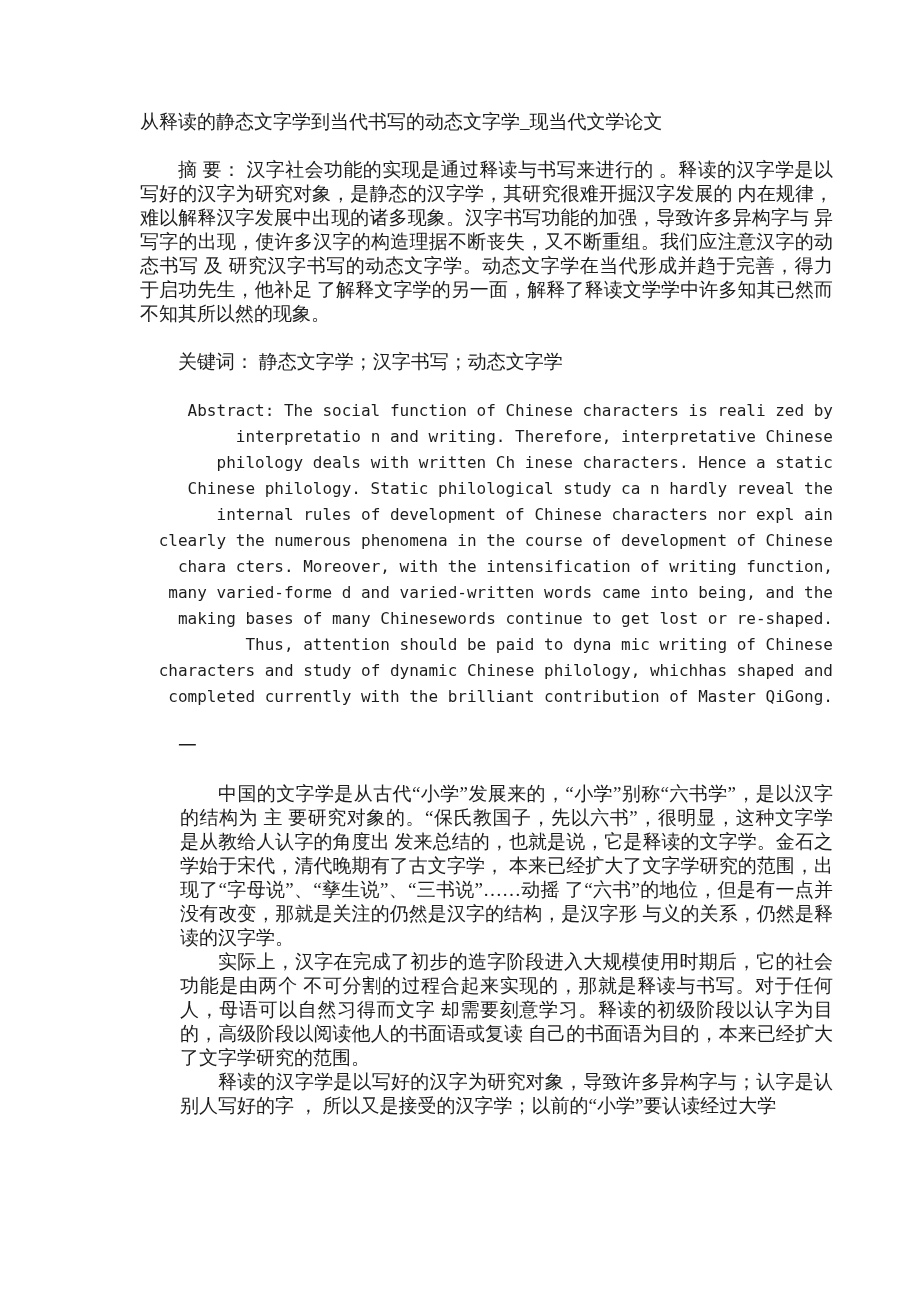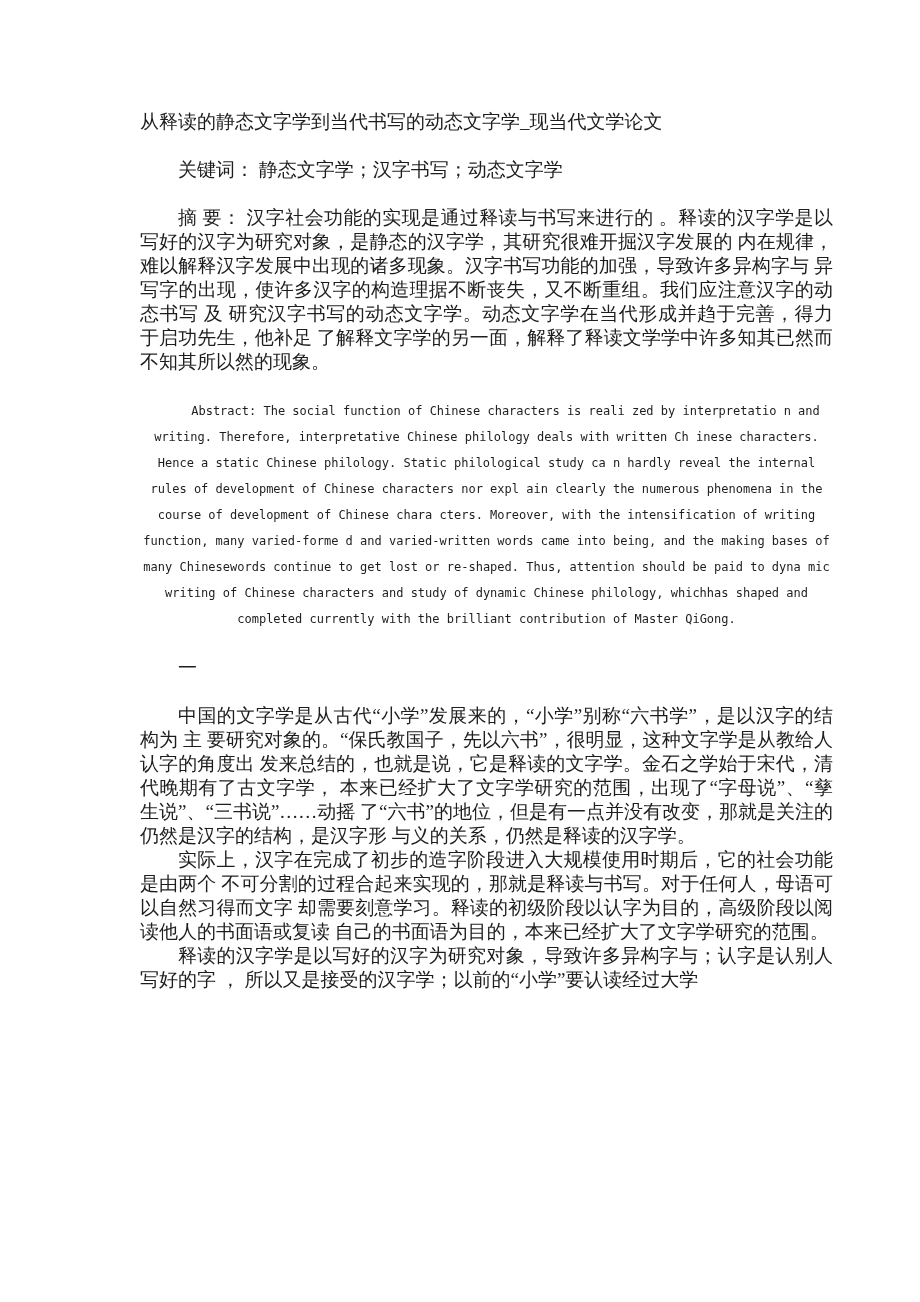--- a/index.html
+++ b/index.html
@@ -23,51 +23,52 @@
     font-family: "Liberation Serif", "DejaVu Serif", serif;
     font-size: 19px;
     line-height: 24px;
     color: #1d1d1d;
     margin: 0 0 24px 0;
     word-break: break-all;
     text-align: justify;
   }
   .en {
     font-family: "DejaVu Sans Mono", "Liberation Mono", monospace;
-    font-size: 12px;
+    font-size: 16px;
     line-height: 26px;
     color: #1d1d1d;
     margin: 0 0 24px 0;
-    text-align: center;
+    text-align: right;
   }
   .doc-title {
     font-weight: normal;
     text-indent: 0;
     margin-bottom: 24px;
   }
   .indent-2 {
     text-indent: 38px;
   }
   .body-para {
     margin-bottom: 0;
+    margin-left: 40px;
   }
   .section-mark {
     margin-bottom: 24px;
   }
 </style>
 </head>
 <body>
 
 <div class="page">
 
   <p class="zh doc-title">从释读的静态文字学到当代书写的动态文字学_现当代文学论文</p>
 
+  <p class="zh indent-2">摘 要： 汉字社会功能的实现是通过释读与书写来进行的 。释读的汉字学是以写好的汉字为研究对象，是静态的汉字学，其研究很难开掘汉字发展的 内在规律，难以解释汉字发展中出现的诸多现象。汉字书写功能的加强，导致许多异构字与 异写字的出现，使许多汉字的构造理据不断丧失，又不断重组。我们应注意汉字的动态书写 及 研究汉字书写的动态文字学。动态文字学在当代形成并趋于完善，得力于启功先生，他补足 了解释文字学的另一面，解释了释读文学学中许多知其已然而不知其所以然的现象。</p>
+
   <p class="zh indent-2">关键词： 静态文字学；汉字书写；动态文字学</p>
-
-  <p class="zh indent-2">摘 要： 汉字社会功能的实现是通过释读与书写来进行的 。释读的汉字学是以写好的汉字为研究对象，是静态的汉字学，其研究很难开掘汉字发展的 内在规律，难以解释汉字发展中出现的诸多现象。汉字书写功能的加强，导致许多异构字与 异写字的出现，使许多汉字的构造理据不断丧失，又不断重组。我们应注意汉字的动态书写 及 研究汉字书写的动态文字学。动态文字学在当代形成并趋于完善，得力于启功先生，他补足 了解释文字学的另一面，解释了释读文学学中许多知其已然而不知其所以然的现象。</p>
 
   <p class="en indent-2">Abstract: The social function of Chinese characters is reali zed by interpretatio n and writing. Therefore, interpretative Chinese philology deals with written Ch inese characters. Hence a static Chinese philology. Static philological study ca n hardly reveal the internal rules of development of Chinese characters nor expl ain clearly the numerous phenomena in the course of development of Chinese chara cters. Moreover, with the intensification of writing function, many varied-forme d and varied-written words came into being, and the making bases of many Chinesewords continue to get lost or re-shaped. Thus, attention should be paid to dyna mic writing of Chinese characters and study of dynamic Chinese philology, whichhas shaped and completed currently with the brilliant contribution of Master QiGong.</p>
 
 
   <p class="zh indent-2 section-mark">一</p>
 
   <p class="zh indent-2 body-para">中国的文字学是从古代“小学”发展来的，“小学”别称“六书学”，是以汉字的结构为 主 要研究对象的。“保氏教国子，先以六书”，很明显，这种文字学是从教给人认字的角度出 发来总结的，也就是说，它是释读的文字学。金石之学始于宋代，清代晚期有了古文字学， 本来已经扩大了文字学研究的范围，出现了“字母说”、“孳生说”、“三书说”……动摇 了“六书”的地位，但是有一点并没有改变，那就是关注的仍然是汉字的结构，是汉字形 与义的关系，仍然是释读的汉字学。</p>
 
   <p class="zh indent-2 body-para">实际上，汉字在完成了初步的造字阶段进入大规模使用时期后，它的社会功能是由两个 不可分割的过程合起来实现的，那就是释读与书写。对于任何人，母语可以自然习得而文字 却需要刻意学习。释读的初级阶段以认字为目的，高级阶段以阅读他人的书面语或复读 自己的书面语为目的，本来已经扩大了文字学研究的范围。</p>
 

